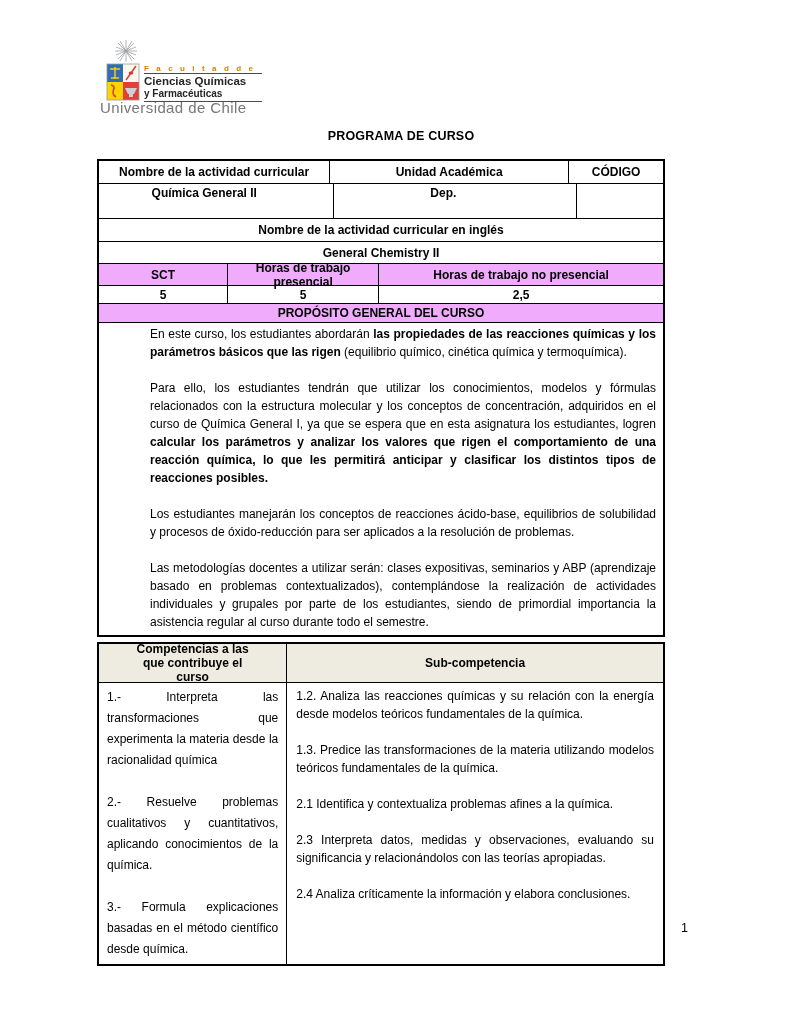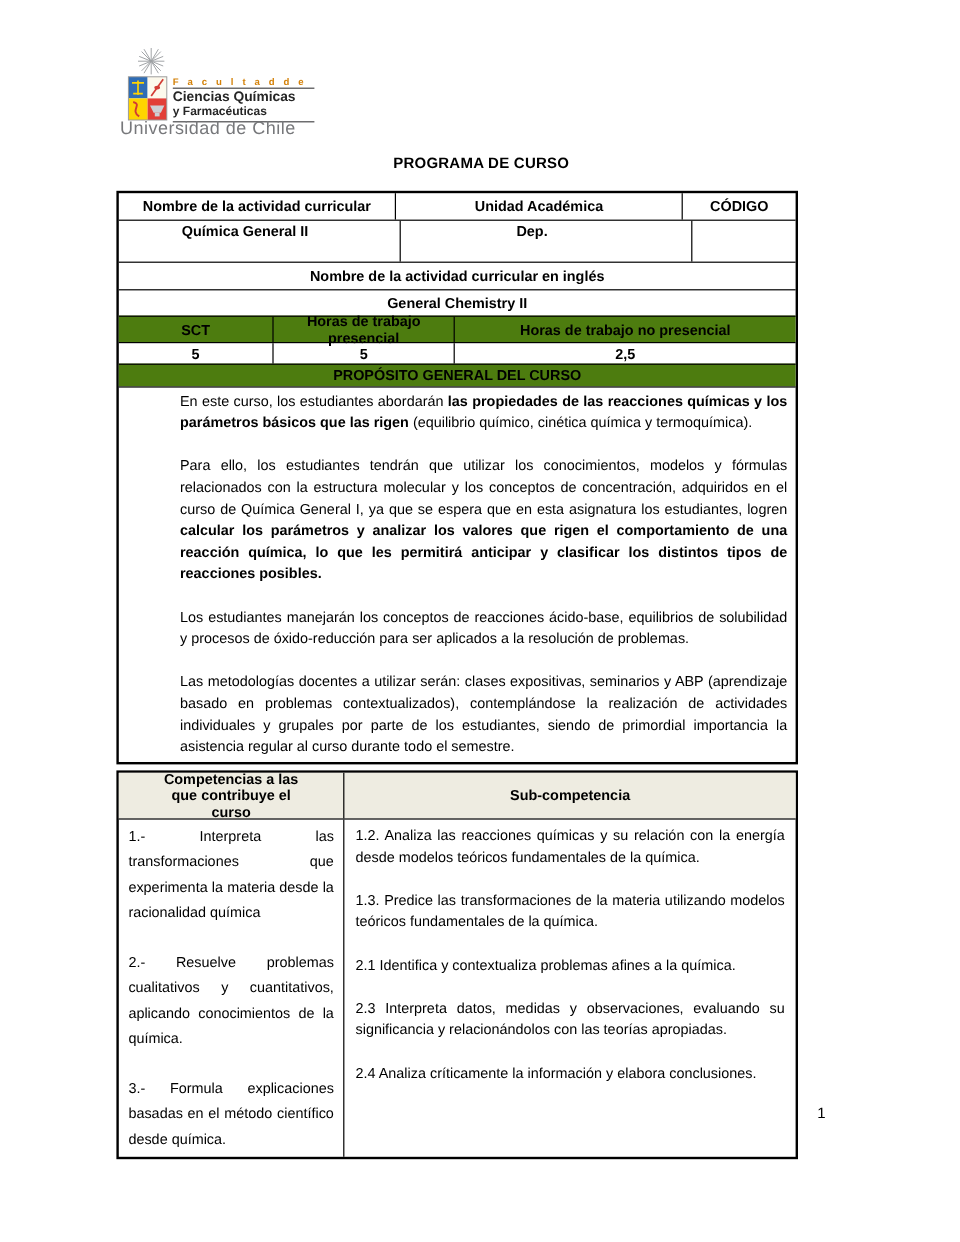--- a/index.html
+++ b/index.html
@@ -25,21 +25,21 @@
   .content{position:absolute;left:97px;top:159px;width:568px;}
   .tbl{border:2px solid #000;box-sizing:border-box;background:#fff;}
   .tbl + .tbl{margin-top:5px;}
   .row{display:flex;border-top:1px solid #000;}
   .row:first-child{border-top:none;}
   .cell{box-sizing:border-box;border-left:1px solid #000;display:flex;
     align-items:center;justify-content:center;text-align:center;}
   .cell:first-child{border-left:none;}
   .hdr{font-weight:bold;font-size:12px;}
   .val{font-weight:bold;font-size:12px;}
-  .shade{background:#4d7c0f;}
+  .shade{background:#f0abfc;}
   .cream{background:#eeece1;}
 
   
   .rA{height:22px;}
   .rB{height:34px;gap:24px;}
   .rB .cell{align-items:flex-start;padding-top:2px;}
   .rC{height:22px;}
   .rD{height:21px;}
   .rE{height:21px;}
   .rF{height:17px;}

